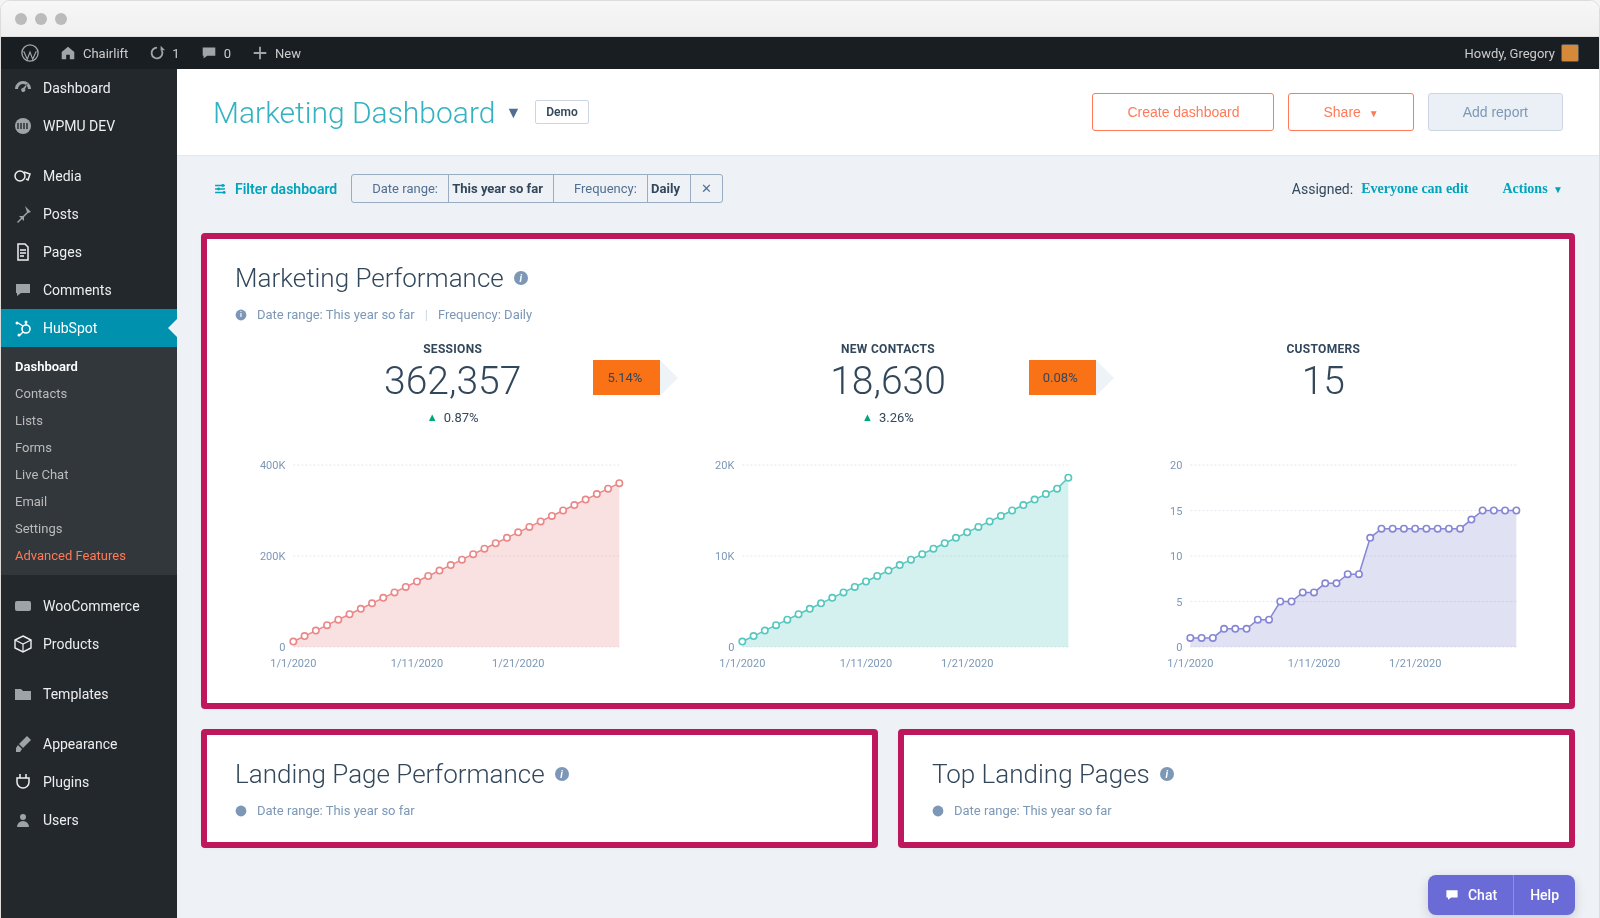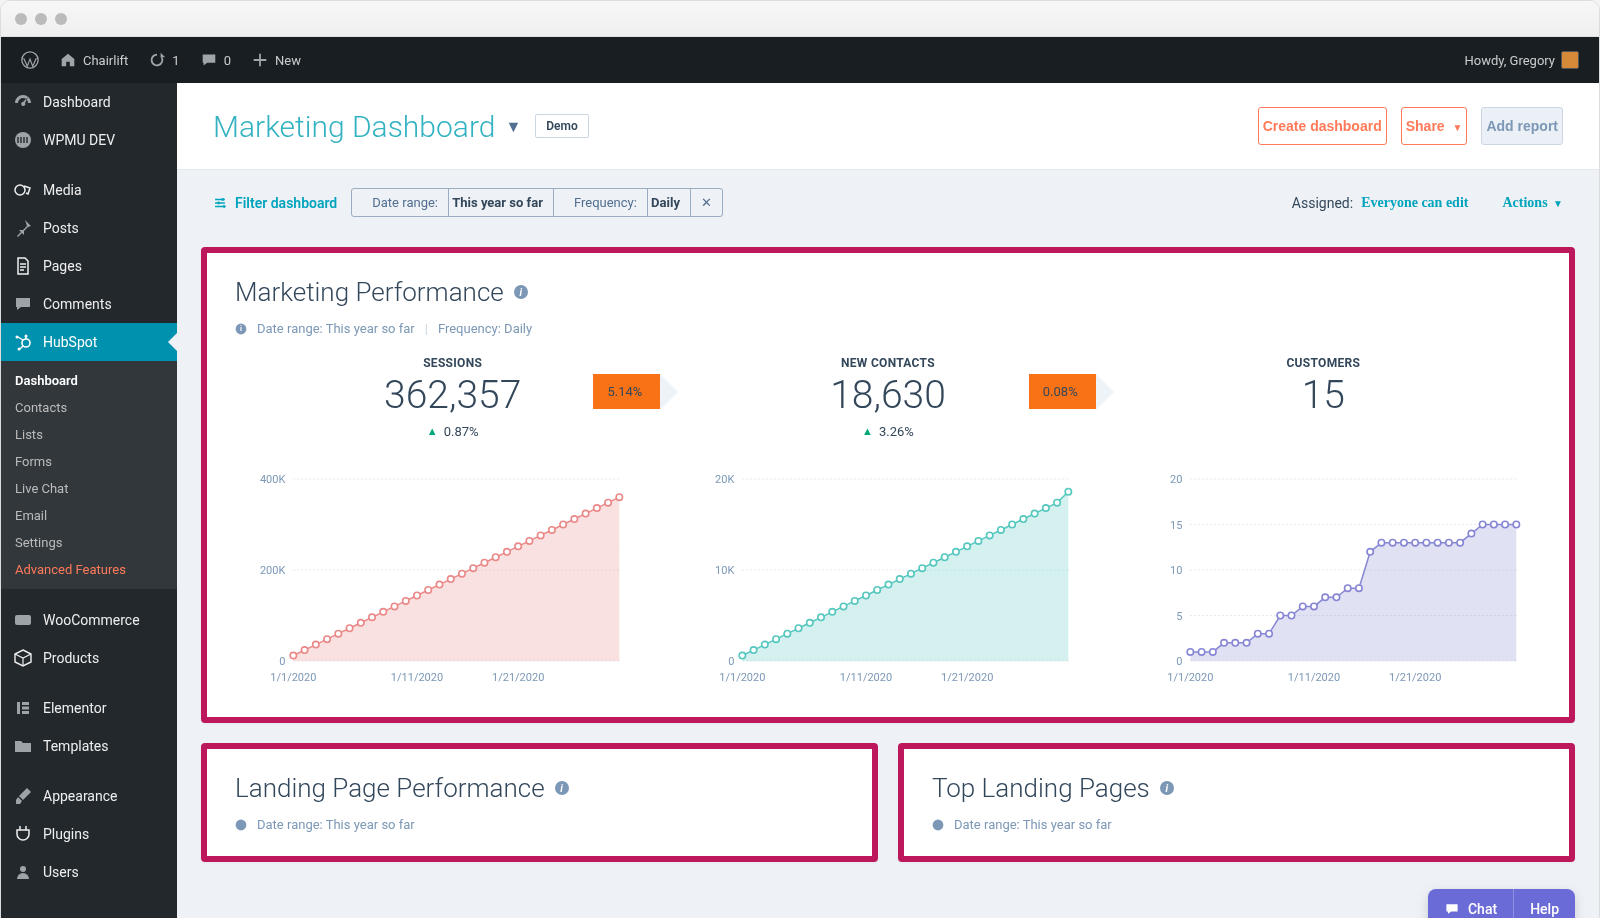--- a/index.html
+++ b/index.html
@@ -43,21 +43,21 @@
     background: linear-gradient(#f7f7f7, #efefef);
     display: flex;
     align-items: center;
     padding: 0 14px;
     gap: 8px;
     border-bottom: 1px solid #e0e0e0;
   }
   .dot { width: 12px; height: 12px; border-radius: 50%; background: #bbb; }
   
   .wp-toolbar {
-    height: 46px;
+    height: 32px;
     background: var(--wp-darker);
     color: #ccc;
     font-size: 13px;
     display: flex;
     align-items: center;
     padding: 0 10px;
   }
   .wp-toolbar .tb-item { display: inline-flex; align-items: center; gap: 6px; padding: 0 10px; height: 100%; cursor: pointer; }
   .wp-toolbar .spacer { flex: 1; }
   .wp-toolbar .avatar { width: 18px; height: 18px; background: #d58a3a; border: 1px solid #555; border-radius: 2px; }
@@ -81,21 +81,21 @@
     border-bottom: 1px solid #e3e8ee;
     padding: 24px 36px;
     display: flex;
     align-items: center;
     gap: 14px;
   }
   .page-title { font-size: 30px; font-weight: 300; color: var(--hubspot-teal); display: flex; align-items: center; gap: 10px; }
   .page-title .caret { font-size: 16px; color: #516f90; }
   .demo-badge { border: 1px solid #cbd6e2; font-size: 12px; padding: 4px 10px; border-radius: 2px; color: var(--text-dark); font-weight: 600; }
   .header .spacer { flex: 1; }
-  .btn { border: 1px solid var(--hubspot-orange); color: var(--hubspot-orange); background: #fff; padding: 10px 4px; font-size: 14px; font-weight: 700; border-radius: 3px; cursor: pointer; }
+  .btn { border: 1px solid var(--hubspot-orange); color: var(--hubspot-orange); background: #fff; padding: 10px 34px; font-size: 14px; font-weight: 400; border-radius: 3px; cursor: pointer; }
   .btn.disabled { border-color: var(--border-light); color: var(--text-light); background: #eaf0f6; cursor: default; }
   .filterbar {
     display: flex; align-items: center; gap: 14px; padding: 18px 36px; font-size: 14px;
   }
   .filter-link { color: var(--hubspot-cyan); font-weight: 600; display: inline-flex; align-items: center; gap: 8px; cursor: pointer; }
   .filter-chip { border: 1px solid var(--chip-border); border-radius: 3px; display: inline-flex; align-items: center; overflow: hidden; }
   .filter-chip span { padding: 6px 10px; color: #516f90; font-size: 13px; border-right: 1px solid var(--chip-border); }
   .filter-chip span:last-child { border-right: none; }
   .filter-chip .val { color: #33475b; }
   .filter-chip .close { cursor: pointer; font-weight: 300; }
@@ -251,29 +251,20 @@
         <span>WooCommerce</span>
       </div>
       <div class="side-item">
         <svg class="side-icon" viewBox="0 0 20 20">
             <path d="M10 2l8 4v8l-8 4-8-4V6z" fill="none" stroke="currentColor" stroke-width="1.4"></path>
             <path d="M2 6l8 4 8-4M10 10v8" stroke="currentColor" stroke-width="1.2" fill="none"></path>
           </svg>
         <span>Products</span>
       </div>
       <div style="height:12px"></div>
-      <div class="side-item">
-        <svg class="side-icon" viewBox="0 0 20 20">
-            <rect x="4" y="4" width="3" height="12"></rect>
-            <rect x="9" y="4" width="7" height="3"></rect>
-            <rect x="9" y="8.5" width="7" height="3"></rect>
-            <rect x="9" y="13" width="7" height="3"></rect>
-          </svg>
-        <span>Elementor</span>
-      </div>
       <div class="side-item">
         <svg class="side-icon" viewBox="0 0 20 20">
             <path d="M2 5h6l2 2h8v9H2z"></path>
           </svg>
         <span>Templates</span>
       </div>
       <div style="height:12px"></div>
       <div class="side-item">
         <svg class="side-icon" viewBox="0 0 20 20">
             <path d="M14 2l4 4-8 8-4-4zM5 11l4 4-2 3H3v-4z"></path>

